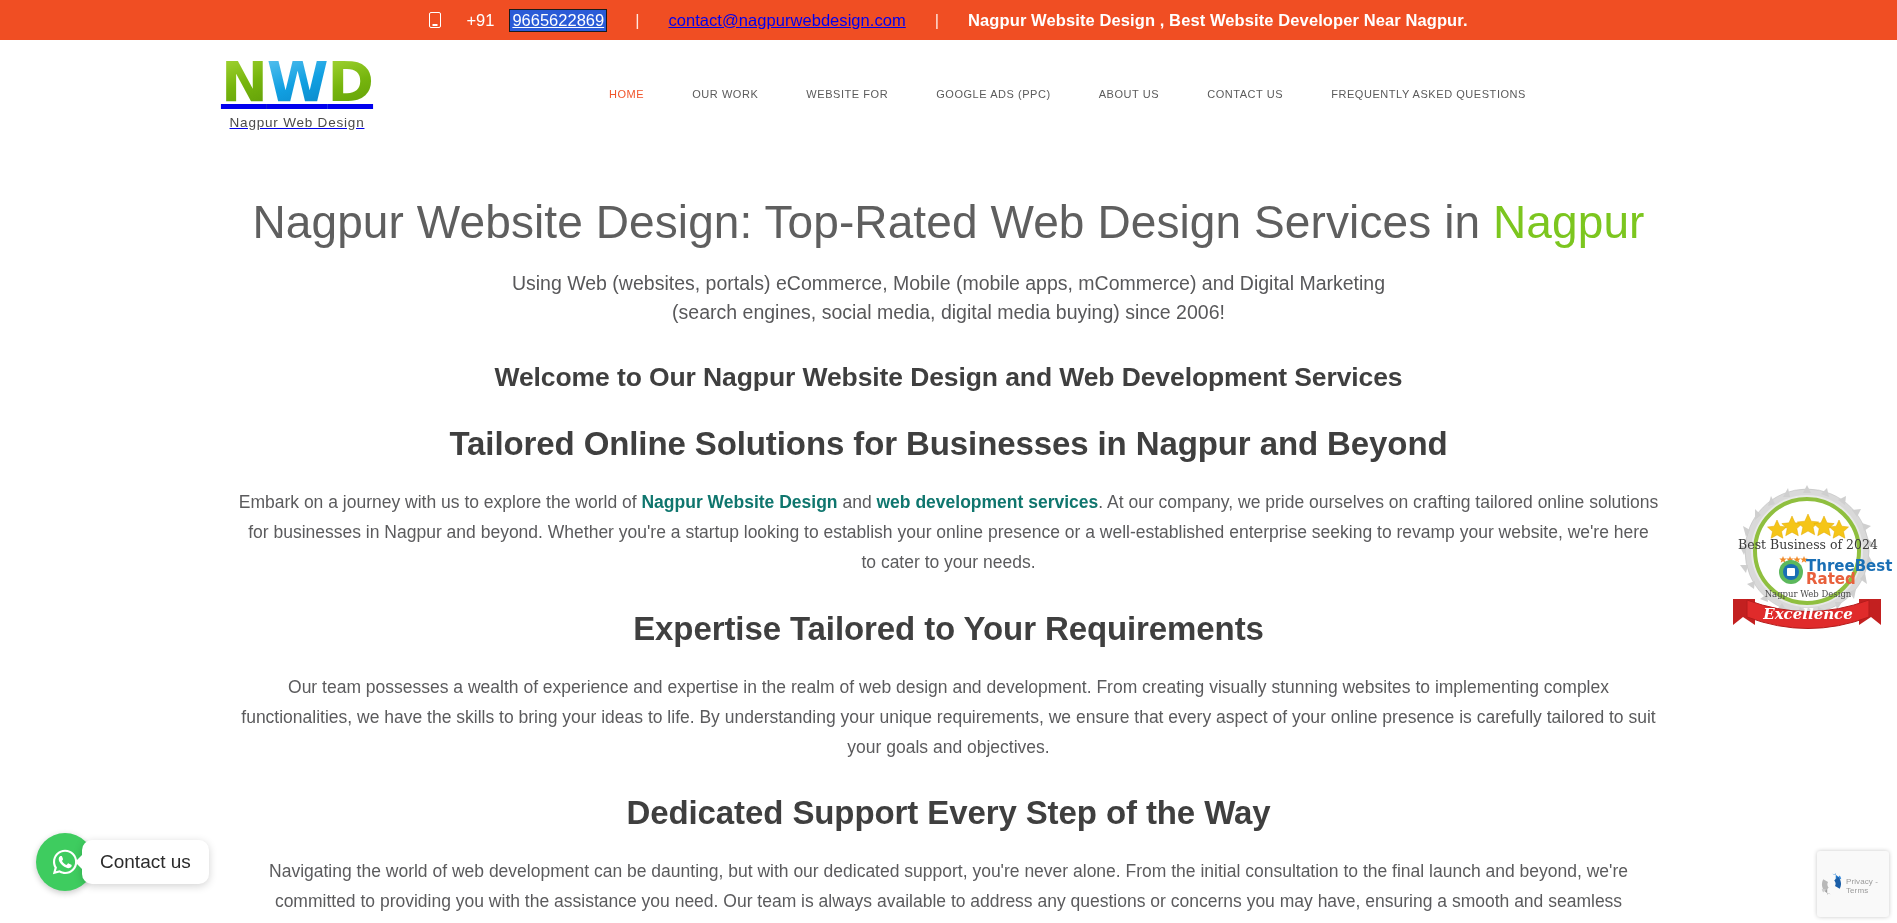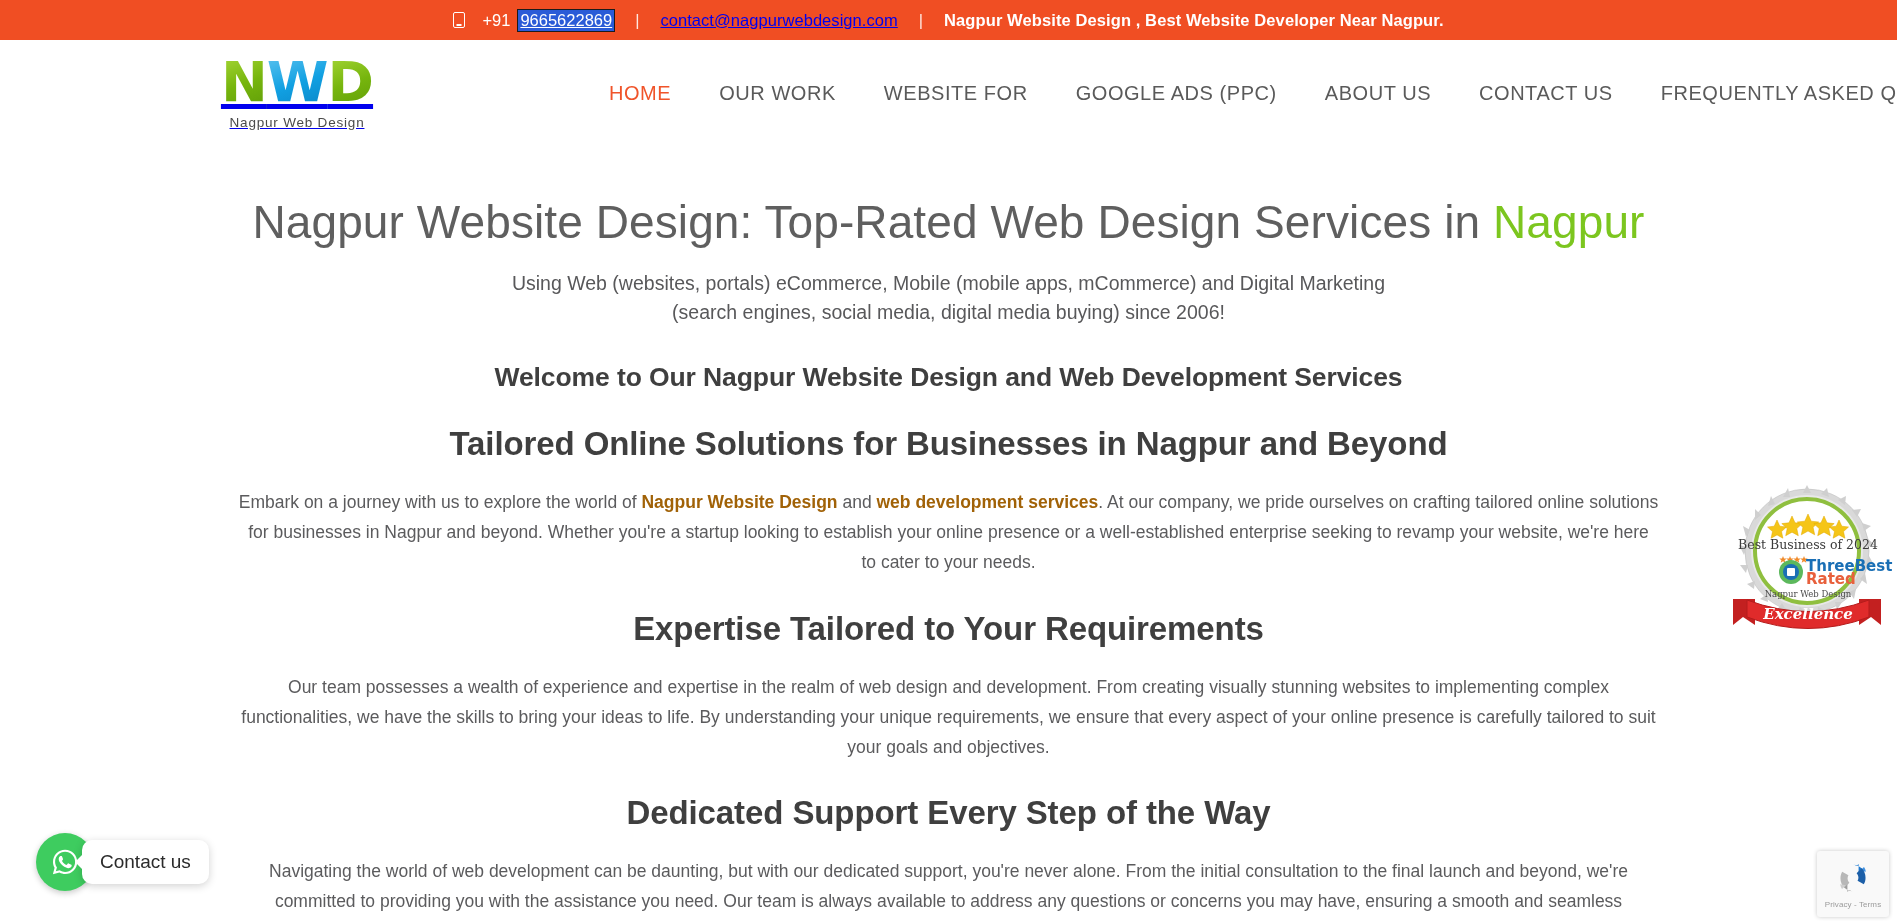--- a/index.html
+++ b/index.html
@@ -19,21 +19,21 @@
     color: #ffffff;
     display: flex;
     align-items: center;
     justify-content: center;
     font-size: 16.5px;
     position: relative;
   }
   .topbar-inner {
     display: flex;
     align-items: center;
-    gap: 8px;
+    gap: 16px;
     white-space: nowrap;
   }
   .phone-icon {
     display: inline-block;
     width: 12px;
     height: 16px;
     border: 1.6px solid #ffffff;
     border-radius: 2px;
     position: relative;
     margin-right: 9px;
@@ -97,21 +97,21 @@
   }
 
   .nav {
     display: flex;
     align-items: center;
     gap: 0px;
     margin-left: 198px;
     margin-top: 4px;
   }
   .nav-item {
-    font-size: 20px;
+    font-size: 11px;
     color: #5a5a5a;
     letter-spacing: 0.55px;
     padding: 0 24px;
     text-decoration: none;
     cursor: pointer;
     white-space: nowrap;
   }
   .nav-item.active { color: #f0542a; }
 
   
@@ -154,21 +154,21 @@
     letter-spacing: -0.1px;
   }
   .body-p {
     margin: 24px auto 0;
     width: 1420px;
     font-size: 17.5px;
     color: #5b5b5d;
     line-height: 1.72;
     text-align: center;
   }
-  .body-p b { color: #a16207; font-weight: bold; }
+  .body-p b { color: #0f766e; font-weight: bold; }
 
   
   .badge {
     position: absolute;
     right: 0px;
     top: 340px;
     width: 168px;
     height: 150px;
   }
   .badge svg { display: block; }
@@ -221,25 +221,24 @@
   .recaptcha {
     position: fixed;
     right: 8px;
     bottom: 6px;
     width: 72px;
     height: 66px;
     background: #f9f9f9;
     border-radius: 3px;
     box-shadow: 0 0 4px rgba(0,0,0,0.22);
     display: flex;
-    flex-direction: column;
+    flex-direction: row;
     align-items: center;
     justify-content: center;
     z-index: 40;
-    text-align: right;
   }
   .recaptcha-label {
     font-size: 8px;
     color: #9b9b9b;
     margin-top: 3px;
     letter-spacing: 0.1px;
   }
 </style>
 </head>
 <body>

